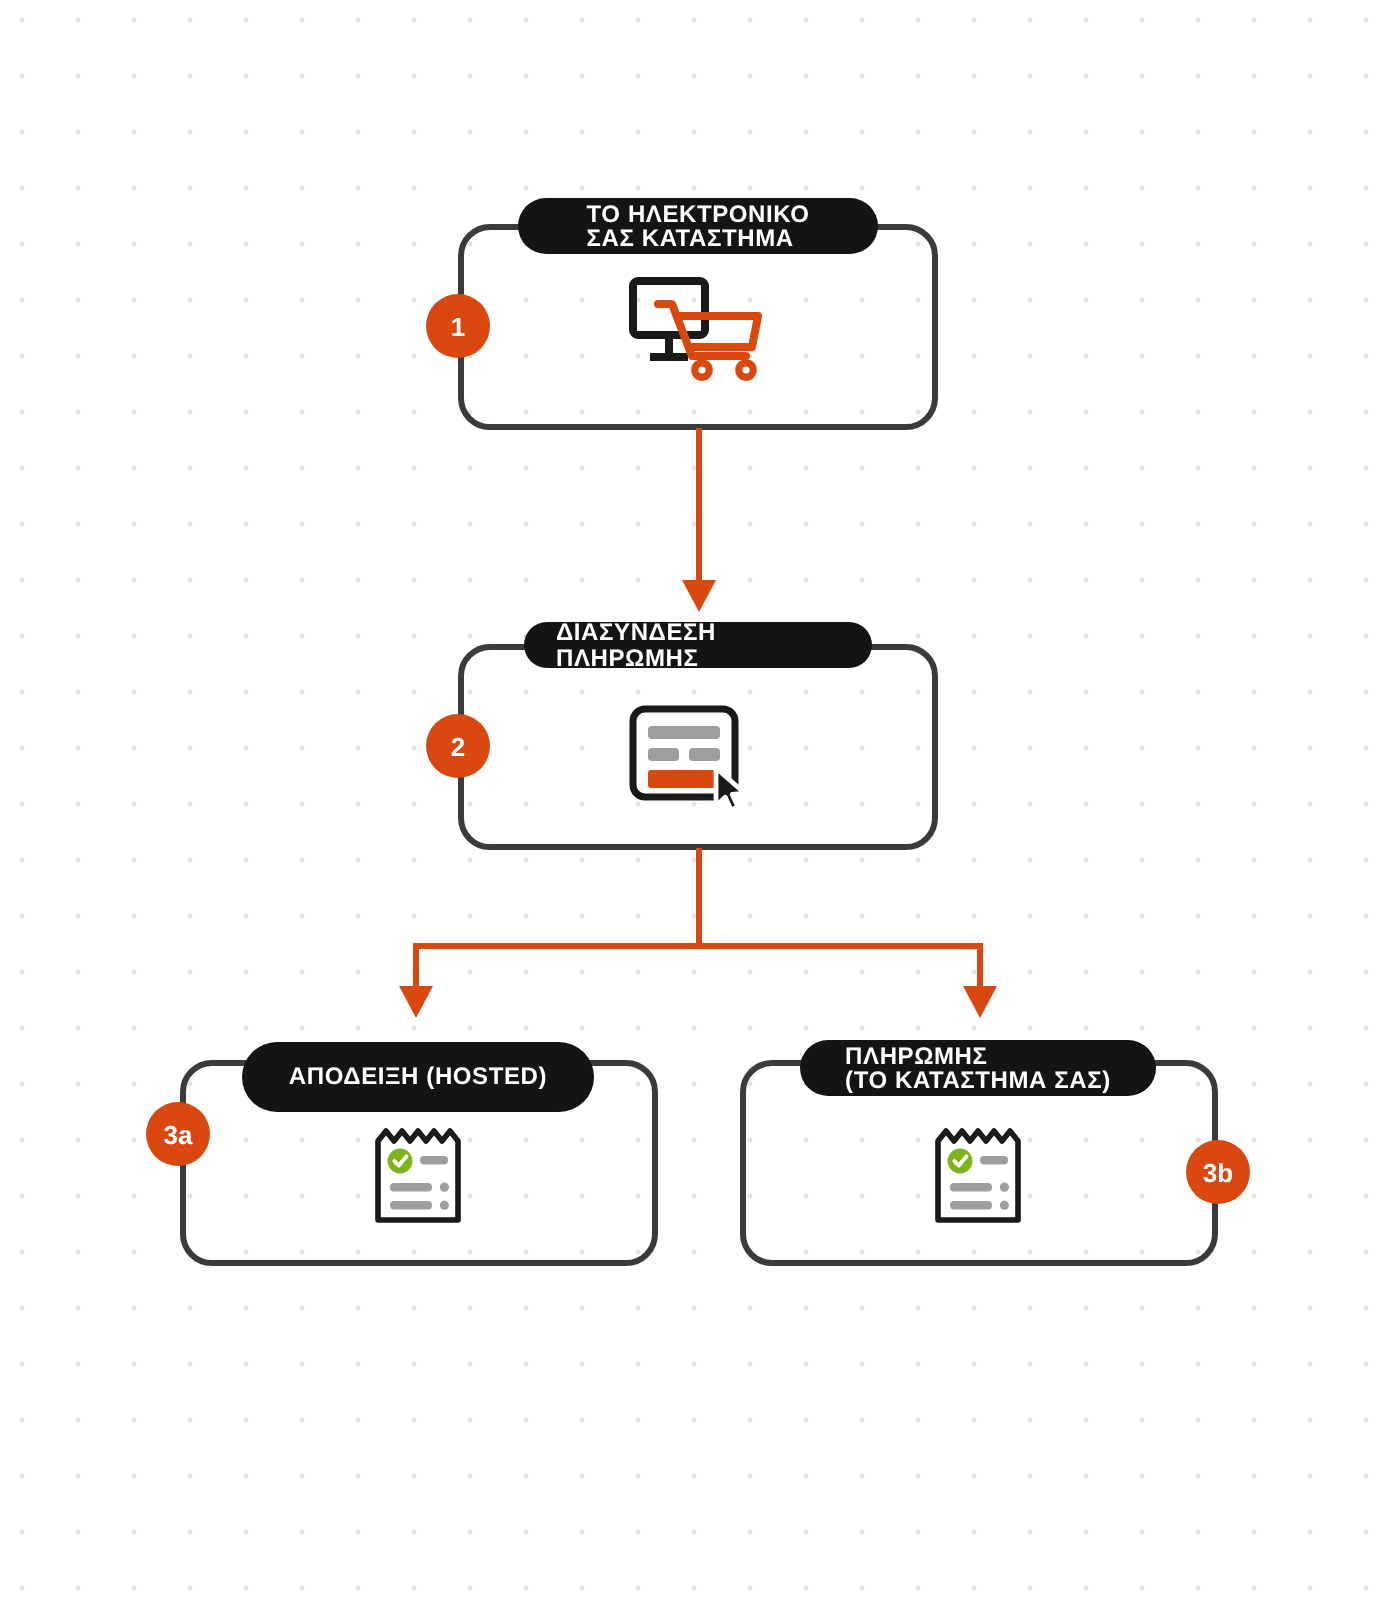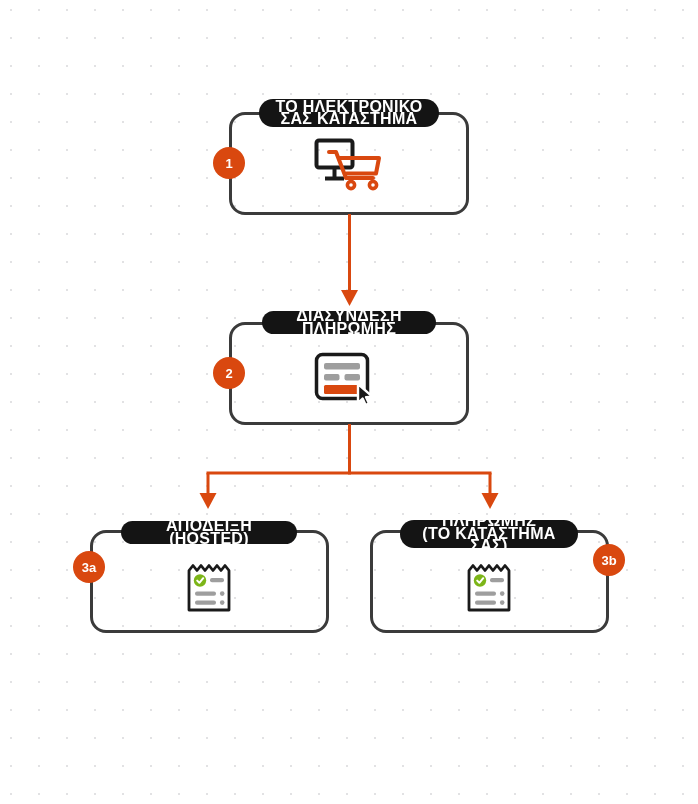--- a/index.html
+++ b/index.html
@@ -36,23 +36,23 @@
   
   .pill {
     position: absolute;
     box-sizing: border-box;
     background: #141414;
     color: #ffffff;
     border-radius: 999px;
     display: flex;
     align-items: center;
     justify-content: center;
-    text-align: center;
+    text-align: left;
     font-weight: bold;
-    font-size: 16px;
+    font-size: 12px;
     letter-spacing: 0.3px;
     line-height: 12.5px;
     padding: 4px 16px;
     white-space: pre-line;
     z-index: 5;
   }
 
   
   .badge {
     position: absolute;
@@ -147,21 +147,21 @@
       <rect x="10" y="22" width="15.5" height="6.5" rx="2" fill="#9e9e9e"></rect>
       <rect x="30.5" y="22" width="15.5" height="6.5" rx="2" fill="#9e9e9e"></rect>
       <rect x="10" y="33" width="36" height="9" rx="1.5" fill="#d9480f"></rect>
 
       <path d="M44 32 L44 51 L48.6 46.6 L51.6 53 L55 51.4 L52.1 45.2 L58.4 44.6 Z" fill="#1a1a1a" stroke="#ffffff" stroke-width="2.4" stroke-linejoin="round"></path>
     </svg>
   </div>
 
   <div class="node" style="left:90px; top:530px; width:239px; height:103px;"></div>
 
-  <div class="pill" style="left:121px; top:521px; width:176px; height:23px;">ΑΠΟΔΕΙΞΗ (HOSTED)</div>
+  <div class="pill" style="left:121px; top:521px; width:176px; height:35px;">ΑΠΟΔΕΙΞΗ (HOSTED)</div>
 
   <div class="badge" style="left:73px; top:551px;">3a</div>
 
   <div class="icon-wrap" style="left:186px; top:562px; width:47px; height:52px;">
     <svg width="47" height="52" viewBox="0 0 47 52">
       <path d="M3 8.5 L7 3.5 L11 8.5 L15 3.5 L19 8.5 L23 3.5 L27 8.5 L31 3.5 L35 8.5 L39 3.5 L43 8.5
                L43 48 L3 48 Z" fill="#ffffff" stroke="#1a1a1a" stroke-width="2.8" stroke-linejoin="round"></path>
       <circle cx="14" cy="18.5" r="6.2" fill="#7cb518"></circle>
       <path d="M11.2 18.6 L13.4 20.8 L17.2 16.2" fill="none" stroke="#ffffff" stroke-width="2" stroke-linecap="round" stroke-linejoin="round"></path>
       <rect x="24" y="16" width="14" height="4.2" rx="2" fill="#9e9e9e"></rect>
@@ -170,21 +170,21 @@
       <rect x="9" y="38.5" width="21" height="4.2" rx="2" fill="#9e9e9e"></rect>
       <circle cx="36.2" cy="40.6" r="2.3" fill="#9e9e9e"></circle>
     </svg>
   </div>
 
   <div class="node" style="left:370px; top:530px; width:239px; height:103px;"></div>
 
   <div class="pill" style="left:400px; top:520px; width:178px; height:28px;">ΠΛΗΡΩΜΗΣ
 (ΤΟ ΚΑΤΑΣΤΗΜΑ ΣΑΣ)</div>
 
-  <div class="badge" style="left:593px; top:544px;">3b</div>
+  <div class="badge" style="left:593px; top:570px;">3b</div>
 
   <div class="icon-wrap" style="left:466px; top:562px; width:47px; height:52px;">
     <svg width="47" height="52" viewBox="0 0 47 52">
       <path d="M3 8.5 L7 3.5 L11 8.5 L15 3.5 L19 8.5 L23 3.5 L27 8.5 L31 3.5 L35 8.5 L39 3.5 L43 8.5
                L43 48 L3 48 Z" fill="#ffffff" stroke="#1a1a1a" stroke-width="2.8" stroke-linejoin="round"></path>
       <circle cx="14" cy="18.5" r="6.2" fill="#7cb518"></circle>
       <path d="M11.2 18.6 L13.4 20.8 L17.2 16.2" fill="none" stroke="#ffffff" stroke-width="2" stroke-linecap="round" stroke-linejoin="round"></path>
       <rect x="24" y="16" width="14" height="4.2" rx="2" fill="#9e9e9e"></rect>
       <rect x="9" y="29.5" width="21" height="4.2" rx="2" fill="#9e9e9e"></rect>
       <circle cx="36.2" cy="31.6" r="2.3" fill="#9e9e9e"></circle>

